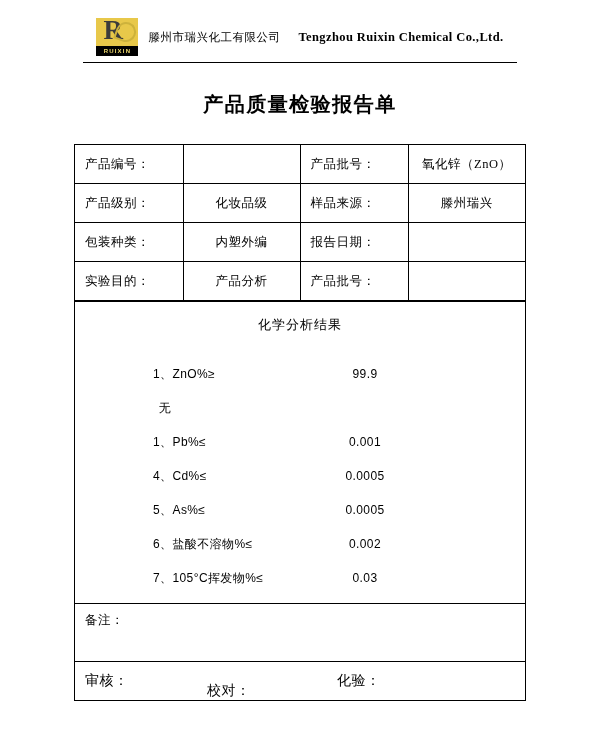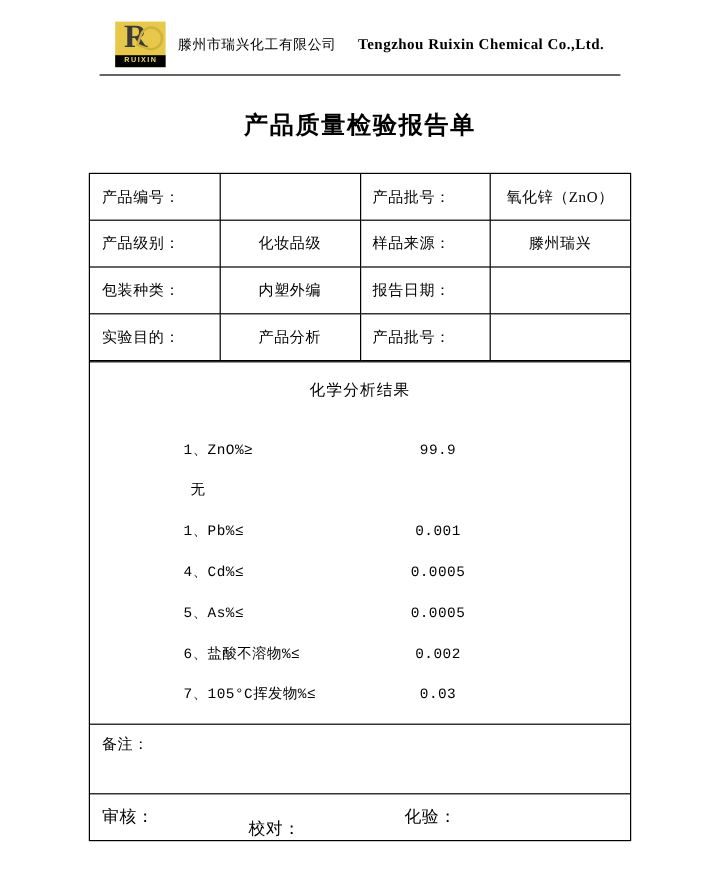--- a/index.html
+++ b/index.html
@@ -145,21 +145,21 @@
     text-align: center;
     font-family: "DejaVu Sans", sans-serif;
     font-size: 13px;
     letter-spacing: 1px;
     margin-bottom: 32px;
   }
   .result-row {
     display: flex;
     align-items: baseline;
     margin: 0 0 17px 0;
-    font-family: Liberation Mono, monospace;
+    font-family: Liberation Sans, sans-serif;
     font-size: 12px;
   }
   .result-row .r-name {
     width: 200px;
     padding-left: 78px;
     box-sizing: border-box;
     letter-spacing: 0.4px;
     white-space: nowrap;
   }
   .result-row .r-val {

